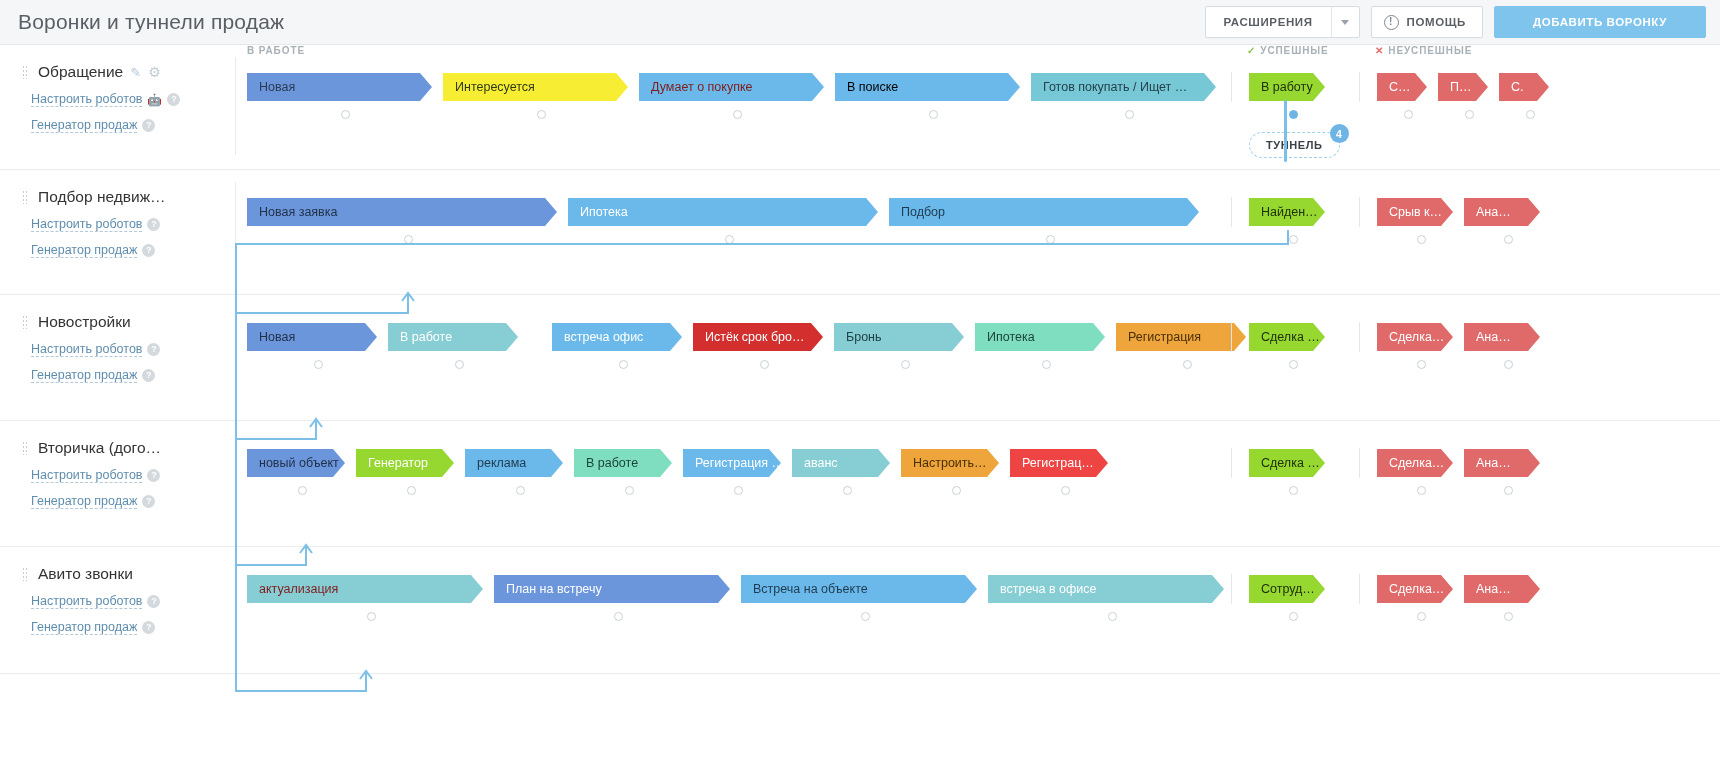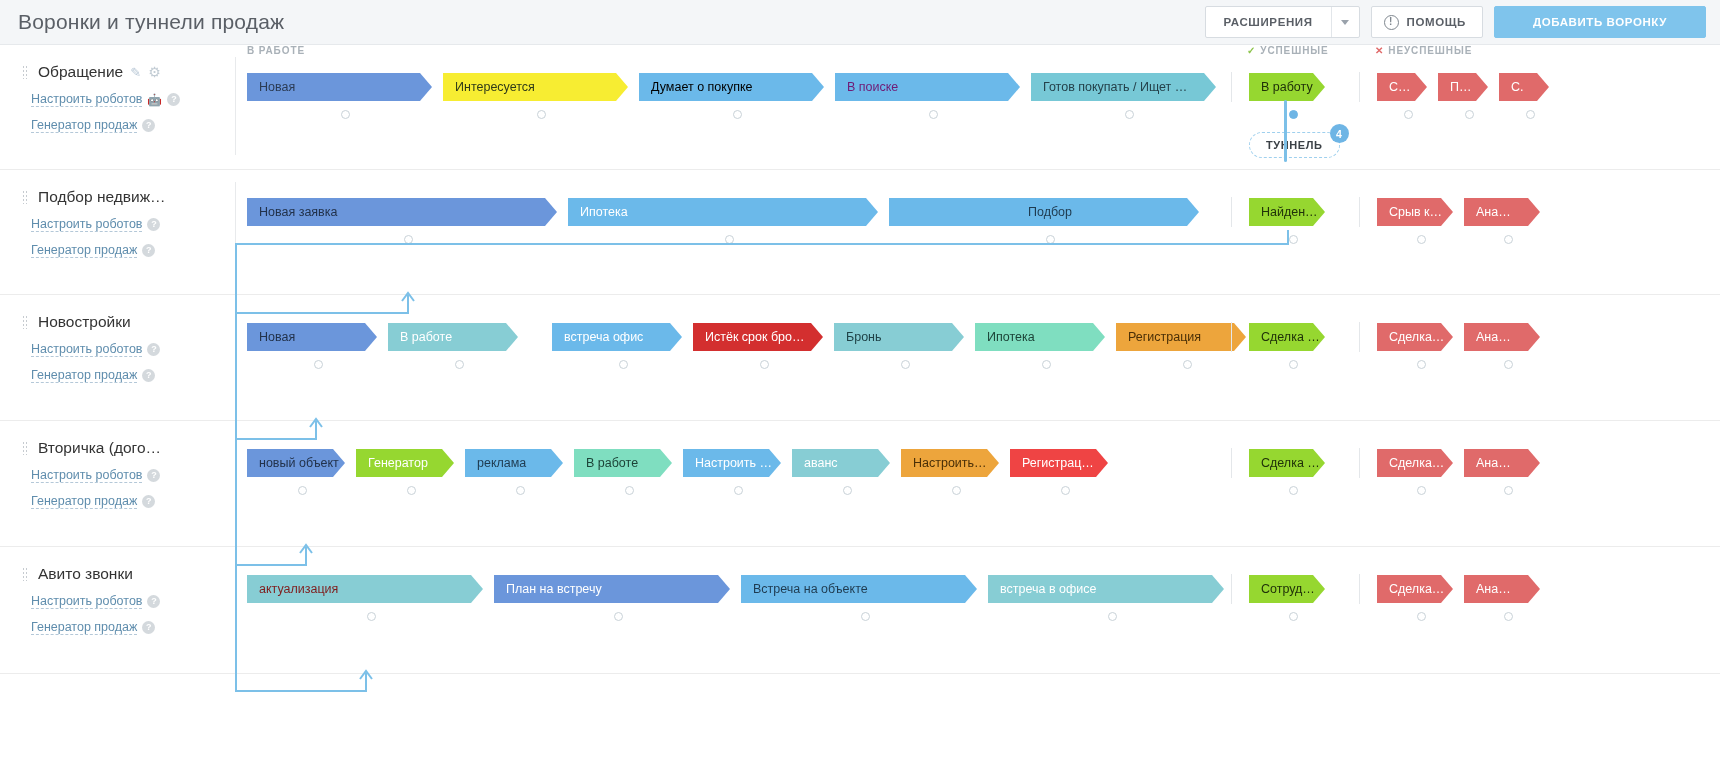--- a/index.html
+++ b/index.html
@@ -180,27 +180,27 @@
             </div>
             <div style="position: relative; width: 0px; height: 0px;">
               <div class="stage-dot" style="position: absolute; width: 9px; height: 9px; border-radius: 50%; background: rgb(255, 255, 255); border: 1px solid rgb(201, 210, 216); left: -102px; top: 23px;"></div>
             </div>
             <div class="stage" style="width: 185px; background: rgb(247, 237, 50); color: rgb(47, 58, 25);">
               <span>Интересуется</span>
             </div>
             <div style="position: relative; width: 0px; height: 0px;">
               <div class="stage-dot" style="position: absolute; width: 9px; height: 9px; border-radius: 50%; background: rgb(255, 255, 255); border: 1px solid rgb(201, 210, 216); left: -102px; top: 23px;"></div>
             </div>
-            <div class="stage" style="width: 185px; background: rgb(107, 185, 234); color: #000000; text-align: right;">
+            <div class="stage" style="width: 185px; background: rgb(107, 185, 234); color: #7f1d1d; text-align: right;">
               <span>Думает о покупке</span>
             </div>
             <div style="position: relative; width: 0px; height: 0px;">
               <div class="stage-dot" style="position: absolute; width: 9px; height: 9px; border-radius: 50%; background: rgb(255, 255, 255); border: 1px solid rgb(201, 210, 216); left: -102px; top: 23px;"></div>
             </div>
-            <div class="stage" style="width: 185px; background: rgb(107, 185, 234); color: #701a75;">
+            <div class="stage" style="width: 185px; background: rgb(107, 185, 234); color: #000000;">
               <span>В поиске</span>
             </div>
             <div style="position: relative; width: 0px; height: 0px;">
               <div class="stage-dot" style="position: absolute; width: 9px; height: 9px; border-radius: 50%; background: rgb(255, 255, 255); border: 1px solid rgb(201, 210, 216); left: -102px; top: 23px;"></div>
             </div>
             <div class="stage" style="width: 185px; background: rgb(119, 200, 214); color: rgb(36, 65, 74);">
               <span>Готов покупать / Ищет …</span>
             </div>
             <div style="position: relative; width: 0px; height: 0px;">
               <div class="stage-dot" style="position: absolute; width: 9px; height: 9px; border-radius: 50%; background: rgb(255, 255, 255); border: 1px solid rgb(201, 210, 216); left: -102px; top: 23px;"></div>
@@ -270,21 +270,21 @@
             </div>
             <div style="position: relative; width: 0px; height: 0px;">
               <div class="stage-dot" style="position: absolute; width: 9px; height: 9px; border-radius: 50%; background: rgb(255, 255, 255); border: 1px solid rgb(201, 210, 216); left: -164.5px; top: 23px;"></div>
             </div>
             <div class="stage" style="width: 310px; background: rgb(107, 185, 234); color: rgb(255, 255, 255);">
               <span>Ипотека</span>
             </div>
             <div style="position: relative; width: 0px; height: 0px;">
               <div class="stage-dot" style="position: absolute; width: 9px; height: 9px; border-radius: 50%; background: rgb(255, 255, 255); border: 1px solid rgb(201, 210, 216); left: -164.5px; top: 23px;"></div>
             </div>
-            <div class="stage" style="width: 310px; background: rgb(107, 185, 234); color: rgb(31, 59, 80); justify-content: center;">
+            <div class="stage" style="width: 310px; background: rgb(107, 185, 234); color: rgb(31, 59, 80);">
               <span>Подбор</span>
             </div>
             <div style="position: relative; width: 0px; height: 0px;">
               <div class="stage-dot" style="position: absolute; width: 9px; height: 9px; border-radius: 50%; background: rgb(255, 255, 255); border: 1px solid rgb(201, 210, 216); left: -164.5px; top: 23px;"></div>
             </div>
           </div>
           <div style="position: absolute; left: 996px; top: 27px; width: 1px; height: 30px; background: rgb(228, 231, 234);"></div>
           <div class="stage-strip" style="left: 1014px; top: 28px;">
             <div class="stage" style="width: 76px; background: rgb(150, 215, 48); color: rgb(32, 50, 9);">
               <span>Найден…</span>
@@ -441,21 +441,21 @@
             <div style="position: relative; width: 0px; height: 0px;">
               <div class="stage-dot" style="position: absolute; width: 9px; height: 9px; border-radius: 50%; background: rgb(255, 255, 255); border: 1px solid rgb(201, 210, 216); left: -58.5px; top: 23px;"></div>
             </div>
             <div class="stage" style="width: 98px; background: rgb(127, 222, 192); color: rgb(29, 68, 56);">
               <span>В работе</span>
             </div>
             <div style="position: relative; width: 0px; height: 0px;">
               <div class="stage-dot" style="position: absolute; width: 9px; height: 9px; border-radius: 50%; background: rgb(255, 255, 255); border: 1px solid rgb(201, 210, 216); left: -58.5px; top: 23px;"></div>
             </div>
             <div class="stage" style="width: 98px; background: rgb(107, 185, 234); color: rgb(255, 255, 255);">
-              <span>Настроить …</span>
+              <span>Регистрация …</span>
             </div>
             <div style="position: relative; width: 0px; height: 0px;">
               <div class="stage-dot" style="position: absolute; width: 9px; height: 9px; border-radius: 50%; background: rgb(255, 255, 255); border: 1px solid rgb(201, 210, 216); left: -58.5px; top: 23px;"></div>
             </div>
             <div class="stage" style="width: 98px; background: rgb(135, 205, 212); color: rgb(255, 255, 255);">
               <span>аванс</span>
             </div>
             <div style="position: relative; width: 0px; height: 0px;">
               <div class="stage-dot" style="position: absolute; width: 9px; height: 9px; border-radius: 50%; background: rgb(255, 255, 255); border: 1px solid rgb(201, 210, 216); left: -58.5px; top: 23px;"></div>
             </div>

